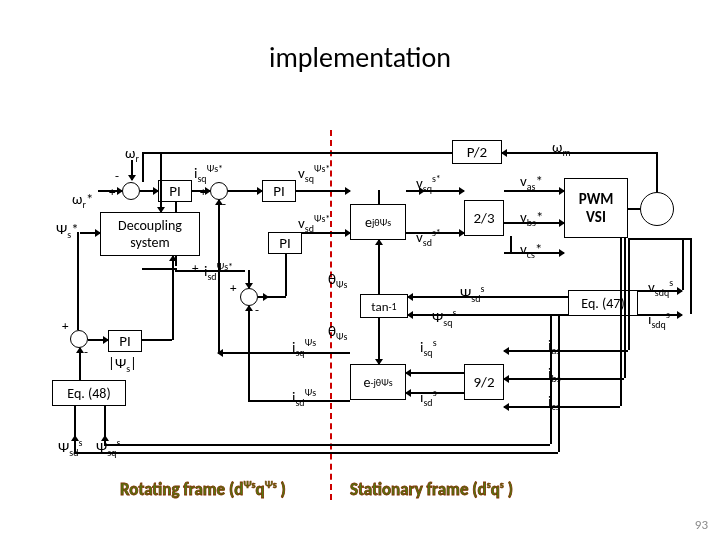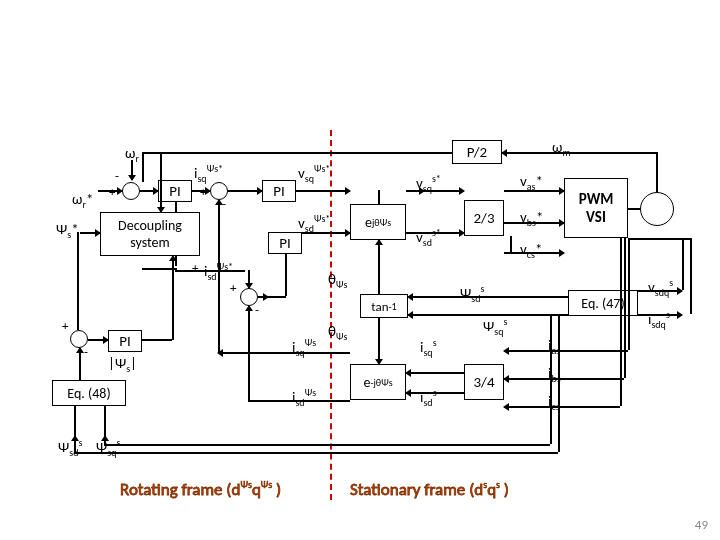--- a/index.html
+++ b/index.html
@@ -85,36 +85,37 @@
   .lineH { height:1.5px; }
   .lineV { width:1.5px; }
   .dashV {
     position:absolute;
     border-left: 2px dashed #c00;
     width:0;
   }
   .foot {
     position:absolute;
     font-size: 17px;
-    color:#c2410c;
-    font-weight:normal;
+    color:#4d7c0f;
+    font-weight:bold;
     -webkit-text-stroke: 0.8px #7f2f00;
   }
   .slide-no {
     position:absolute;
     right:12px; bottom:8px;
     font-size:13px;
     color:#888;
   }
 </style>
 </head>
 <body>
 
 <div class="title">
   <br>
+  <span>implementation</span>
 </div>
 
 <div class="dashV" style="top:130px; left:330px; height:370px;"></div>
 
 <div class="lbl" style="top:144px; left:125px;">ω<span class="sub">r</span></div>
 <div class="line lineV arrowD" style="top:160px; left:131px; height:20px;"></div>
 
 <div class="lbl" style="top:190px; left:72px;">ω<span class="sub">r</span>*</div>
 <div class="sum" style="top:182px; left:122px;"></div>
 <div class="sign" style="top:184px; left:109px;">+</div>
@@ -210,35 +211,35 @@
   </div>
 <div class="lbl" style="top:276px; left:648px;">v<span class="sub">sdq</span><span class="sup">s</span></div>
 <div class="lbl" style="top:308px; left:648px;">i<span class="sub">sdq</span><span class="sup">s</span></div>
 <div class="line lineH arrowR" style="top:290px; left:638px; width:44px;"></div>
 <div class="line lineH arrowR" style="top:314px; left:638px; width:44px;"></div>
 <div class="line lineV" style="top:238px; left:690px; height:76px;"></div>
 <div class="line lineV" style="top:238px; left:682px; height:52px;"></div>
 <div class="line lineH" style="top:238px; left:628px; width:62px;"></div>
 
 <div class="lbl" style="top:282px; left:460px;">Ψ<span class="sub">sd</span><span class="sup">s</span></div>
-<div class="lbl" style="top:306px; left:483px;margin-top:9px;">Ψ<span class="sub">sq</span><span class="sup">s</span></div>
+<div class="lbl" style="top:306px; left:432px;">Ψ<span class="sub">sq</span><span class="sup">s</span></div>
 <div class="line lineH arrowL" style="top:296px; left:408px; width:160px;"></div>
 <div class="line lineH arrowL" style="top:314px; left:408px; width:160px;"></div>
 
 <div class="box" style="top:294px; left:360px; width:48px; height:24px; font-size:13px;">tan<span class="sup">-1</span></div>
 
 <div class="lbl" style="top:270px; left:328px;">θ<span class="sub">Ψs</span></div>
 <div class="lbl" style="top:322px; left:328px;">θ<span class="sub">Ψs</span></div>
 <div class="line lineV arrowU" style="top:240px; left:378px; height:54px;"></div>
 <div class="line lineV arrowD" style="top:318px; left:378px; height:46px;"></div>
 
 <div class="box" style="top:364px; left:350px; width:56px; height:36px; font-size:14px;">e<span class="sup">-jθΨs</span></div>
 
 <div class="box" style="top:364px; left:464px; width:40px; height:36px;">
-    <span>3/4</span>
+    <span>9/2</span>
   </div>
 
 <div class="lbl" style="top:336px; left:548px;">i<span class="sub">as</span></div>
 <div class="lbl" style="top:364px; left:548px;">i<span class="sub">bs</span></div>
 <div class="lbl" style="top:392px; left:548px;">i<span class="sub">cs</span></div>
 <div class="line lineH arrowL" style="top:350px; left:504px; width:124px;"></div>
 <div class="line lineH arrowL" style="top:378px; left:504px; width:120px;"></div>
 <div class="line lineH arrowL" style="top:406px; left:504px; width:116px;"></div>
 <div class="line lineV" style="top:238px; left:628px; height:112px;"></div>
 <div class="line lineV" style="top:238px; left:624px; height:140px;"></div>
@@ -285,13 +286,13 @@
 <div class="line lineH" style="top:452px; left:74px; width:484px;"></div>
 <div class="line lineH" style="top:444px; left:104px; width:446px;"></div>
 <div class="line lineV" style="top:316px; left:558px; height:136px;"></div>
 <div class="line lineV" style="top:316px; left:550px; height:128px;"></div>
 <div class="line lineV arrowU" style="top:436px; left:74px; height:16px;"></div>
 <div class="line lineV arrowU" style="top:436px; left:104px; height:8px;"></div>
 
 <div class="foot" style="top:478px; left:120px;">Rotating frame (d<span class="sup" style="-webkit-text-stroke:0.6px #7f2f00;">Ψs</span>q<span class="sup" style="-webkit-text-stroke:0.6px #7f2f00;">Ψs</span> )</div>
 <div class="foot" style="top:478px; left:350px;">Stationary frame (d<span class="sup" style="-webkit-text-stroke:0.6px #7f2f00;">s</span>q<span class="sup" style="-webkit-text-stroke:0.6px #7f2f00;">s</span> )</div>
 
-<div class="slide-no">49</div>
+<div class="slide-no">93</div>
 
 </body></html>

